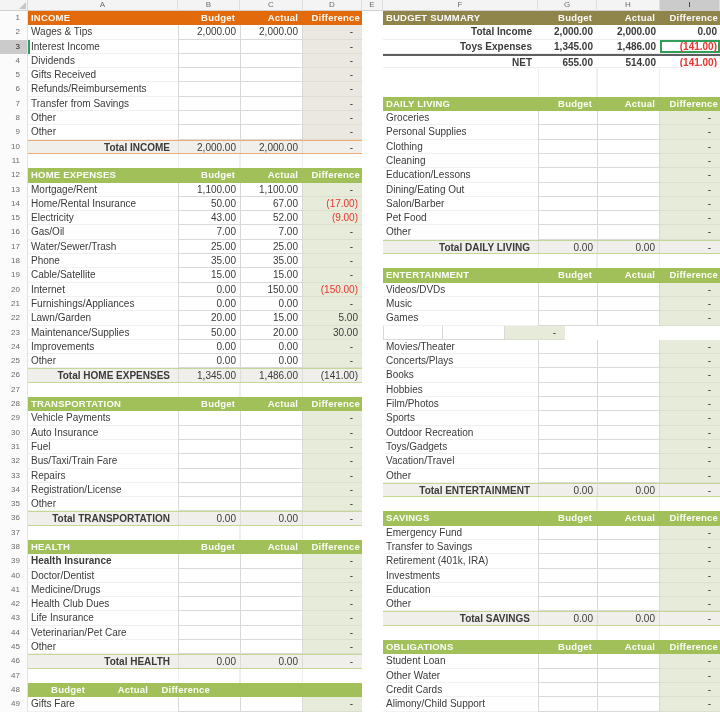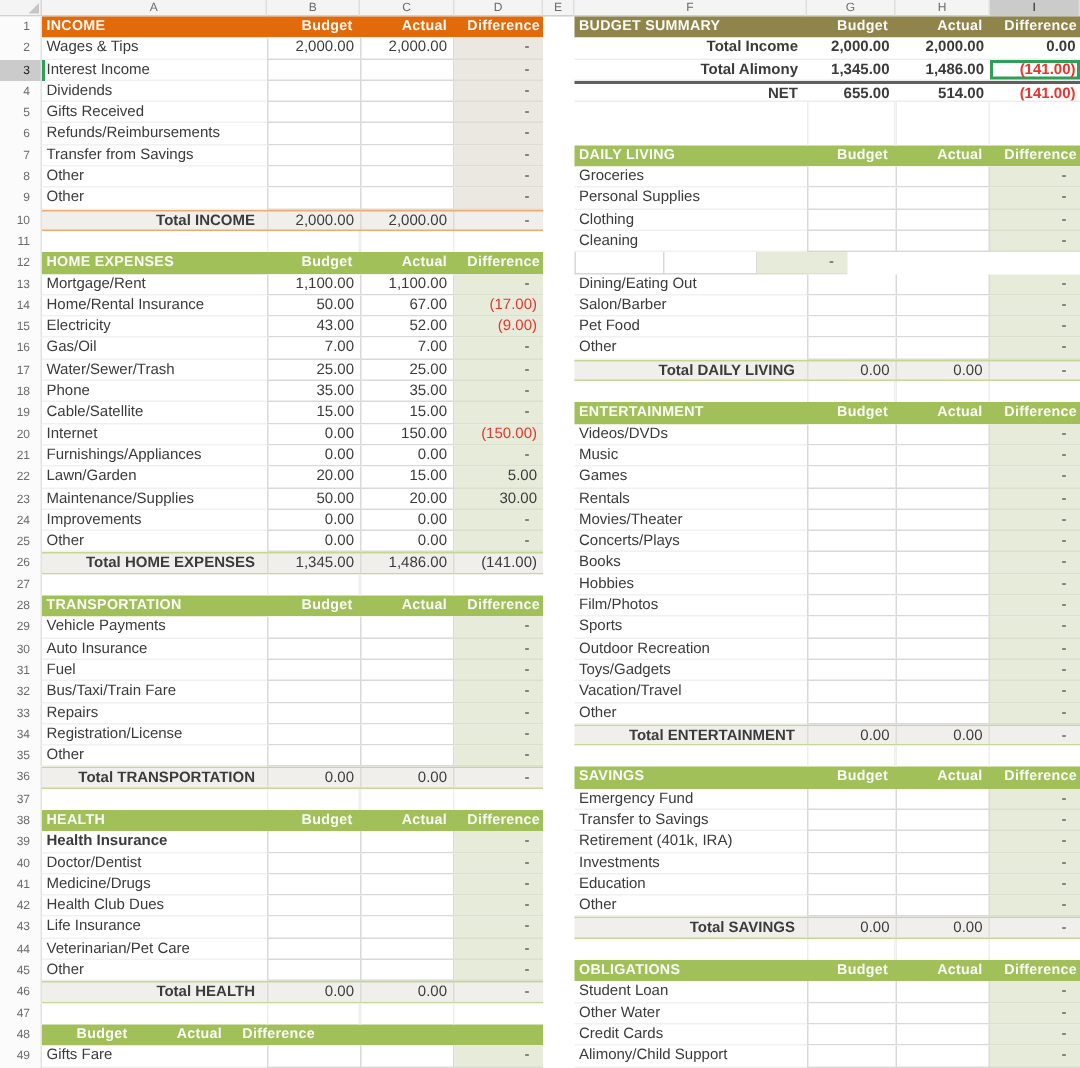--- a/index.html
+++ b/index.html
@@ -445,21 +445,21 @@
         <div class="cell sh-sub" style="width: 63px;">Actual</div>
         <div class="cell sh-sub sh-diff" style="width: 60px;">Difference</div>
       </div>
       <div class="row sum">
         <div class="cell sum-lbl" style="width: 155px;">Total Income</div>
         <div class="cell snum" style="width: 59px;">2,000.00</div>
         <div class="cell snum" style="width: 63px;">2,000.00</div>
         <div class="cell snum sdiff" style="width: 60px;">0.00</div>
       </div>
       <div class="row sum">
-        <div class="cell sum-lbl" style="width: 155px;">Total Alimony</div>
+        <div class="cell sum-lbl" style="width: 155px;">Toys Expenses</div>
         <div class="cell snum" style="width: 59px;">1,345.00</div>
         <div class="cell snum" style="width: 63px;">1,486.00</div>
         <div class="cell snum sdiff neg sel-cell" style="width: 60px;">(141.00)</div>
       </div>
       <div class="row sum net">
         <div class="cell sum-lbl" style="width: 155px;">NET</div>
         <div class="cell snum" style="width: 59px;">655.00</div>
         <div class="cell snum" style="width: 63px;">514.00</div>
         <div class="cell snum sdiff neg" style="width: 60px;">(141.00)</div>
       </div>
@@ -499,20 +499,21 @@
         <div class="cell num cr" style="width: 63px;"></div>
         <div class="cell diff diff-cell dash" style="width: 60px;">-</div>
       </div>
       <div class="row item t-green">
         <div class="cell lbl" style="width: 155px;">Cleaning</div>
         <div class="cell num" style="width: 59px;"></div>
         <div class="cell num cr" style="width: 63px;"></div>
         <div class="cell diff diff-cell dash" style="width: 60px;">-</div>
       </div>
       <div class="row item t-green">
+        <div class="cell lbl" style="width: 155px;">Education/Lessons</div>
         <div class="cell num" style="width: 59px;"></div>
         <div class="cell num cr" style="width: 63px;"></div>
         <div class="cell diff diff-cell dash" style="width: 60px;">-</div>
       </div>
       <div class="row item t-green">
         <div class="cell lbl" style="width: 155px;">Dining/Eating Out</div>
         <div class="cell num" style="width: 59px;"></div>
         <div class="cell num cr" style="width: 63px;"></div>
         <div class="cell diff diff-cell dash" style="width: 60px;">-</div>
       </div>
@@ -564,21 +565,20 @@
         <div class="cell num cr" style="width: 63px;"></div>
         <div class="cell diff diff-cell dash" style="width: 60px;">-</div>
       </div>
       <div class="row item t-green">
         <div class="cell lbl" style="width: 155px;">Games</div>
         <div class="cell num" style="width: 59px;"></div>
         <div class="cell num cr" style="width: 63px;"></div>
         <div class="cell diff diff-cell dash" style="width: 60px;">-</div>
       </div>
       <div class="row item t-green">
-        <div class="cell lbl" style="width: 155px;">Rentals</div>
         <div class="cell num" style="width: 59px;"></div>
         <div class="cell num cr" style="width: 63px;"></div>
         <div class="cell diff diff-cell dash" style="width: 60px;">-</div>
       </div>
       <div class="row item t-green">
         <div class="cell lbl" style="width: 155px;">Movies/Theater</div>
         <div class="cell num" style="width: 59px;"></div>
         <div class="cell num cr" style="width: 63px;"></div>
         <div class="cell diff diff-cell dash" style="width: 60px;">-</div>
       </div>

